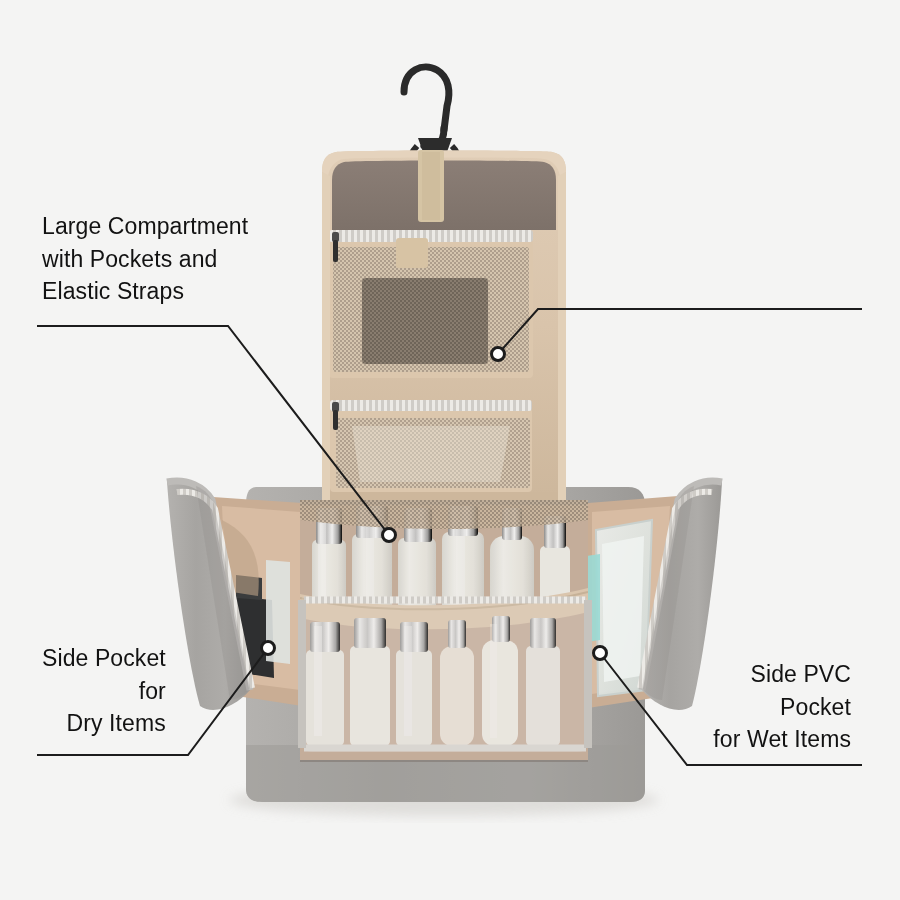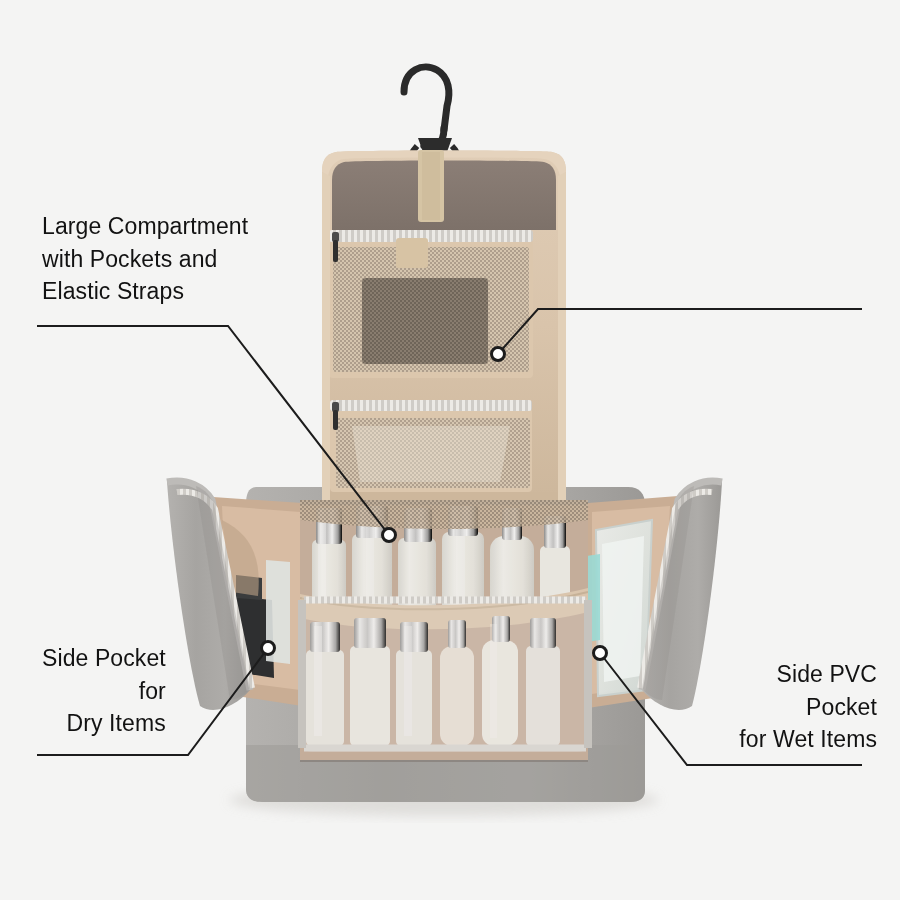--- a/index.html
+++ b/index.html
@@ -11,21 +11,21 @@
     position:relative;
   }
   #stage{position:absolute;inset:0;width:888px;height:900px;}
   .layer{position:absolute;left:0;top:0;width:900px;height:900px;}
 
   
   .callout{position:absolute;color:#121212;font-size:23px;line-height:1.42;letter-spacing:.1px;white-space:pre-line;}
   .callout.tl{left:42px;top:210px;text-align:left;}
   .callout.tr{left:560px;top:232px;width:303px;text-align:left;}
   .callout.bl{left:42px;top:642px;text-align:right;}
-  .callout.br{left:574px;top:658px;width:303px;text-align:right;}
+  .callout.br{left:548px;top:658px;width:303px;text-align:right;}
 </style>
 </head>
 <body>
 
 <div id="stage">
 
   <svg class="layer" viewBox="0 0 900 900" xmlns="http://www.w3.org/2000/svg">
     <defs>
       <linearGradient id="gCanvas" x1="0" y1="0" x2="1" y2="0">
         <stop offset="0" stop-color="#b4b2af"></stop>

